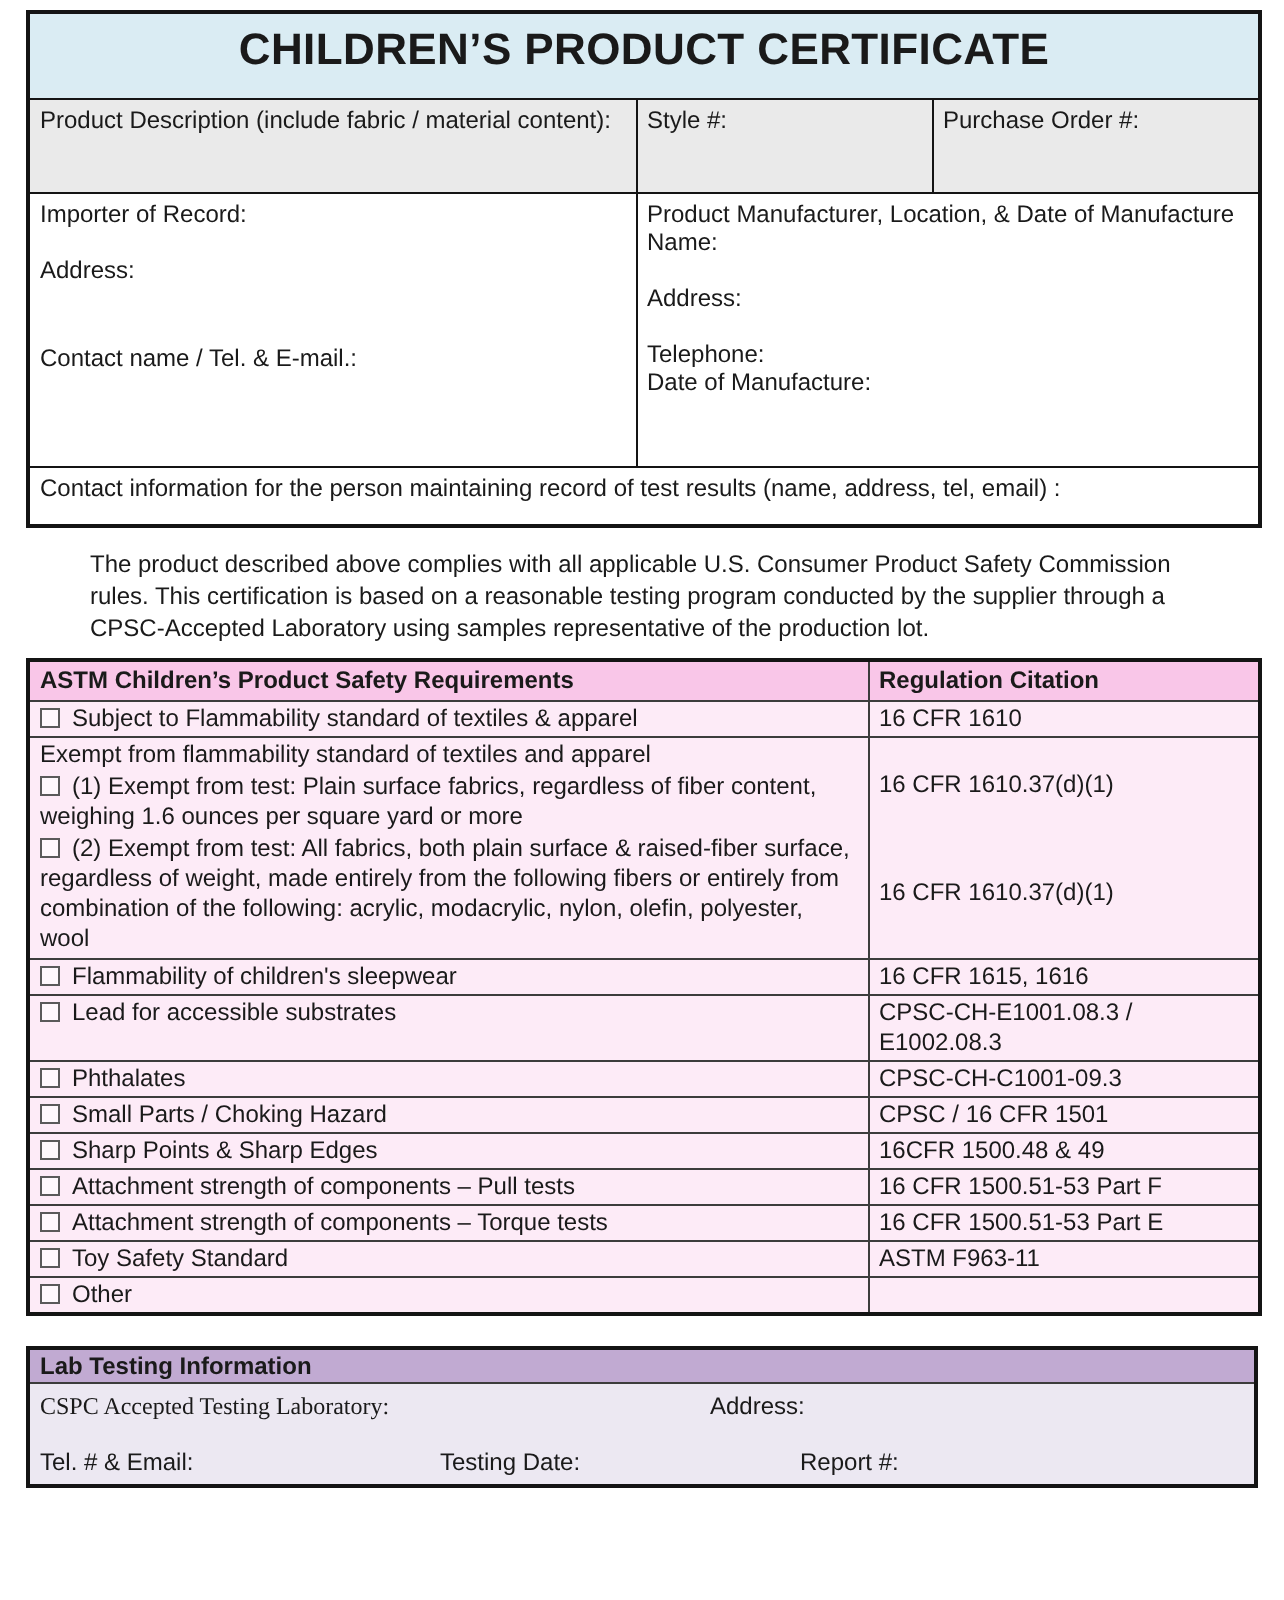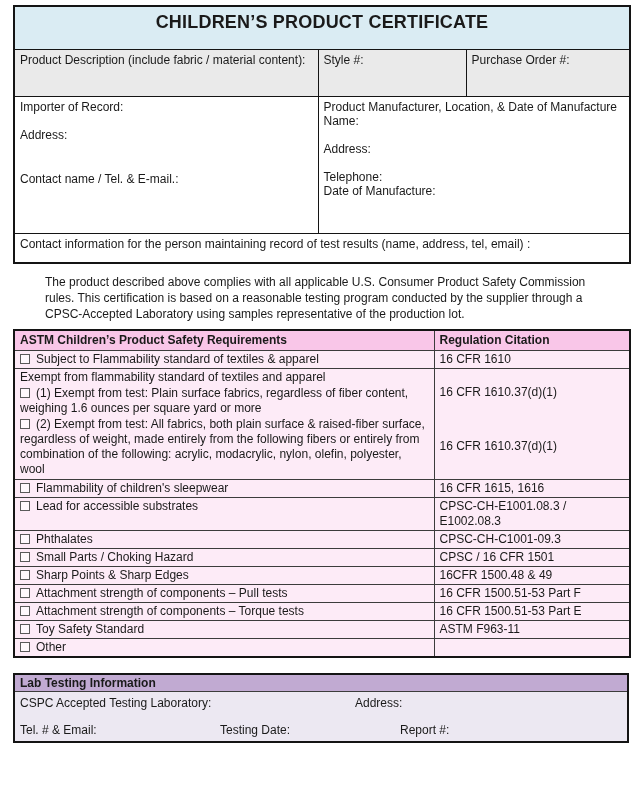--- a/index.html
+++ b/index.html
@@ -21,21 +21,21 @@
     color:var(--ink);font-size:12px;
   }
   .page{position:absolute;left:13px;top:5px;width:616px;}
   table{border-collapse:collapse;width:100%;table-layout:fixed;}
   td,th{border:1px solid var(--border-mid);vertical-align:top;padding:3px 5px;font-weight:normal;text-align:left;}
   .top-table{border:2px solid var(--border-dark);}
   .top-table td{border:1px solid var(--border-dark);}
   .title-cell{
     background:var(--header-blue);height:43px;text-align:center;padding-top:5px;
   }
-  .title-cell h1{font-size:18px;font-weight:bold;letter-spacing:0.2px;}
+  .title-cell h1{font-size:22px;font-weight:bold;letter-spacing:0.2px;}
   .desc-row td{background:var(--row-gray);height:47px;}
   .party-row td{height:137px;}
   .lbl{display:block;}
   .gap-sm{margin-top:14px;}
   .gap-lg{margin-top:30px;}
   .contact-row td{height:30px;}
   .compliance{
     margin:10px 17px 0 32px;line-height:16px;
   }
   .req-table{margin-top:7px;border:2px solid var(--border-dark);}
@@ -48,21 +48,21 @@
   .exempt-left p{margin:0 0 1px 0;}
   .cite-stack{display:flex;flex-direction:column;height:84px;justify-content:space-between;}
   .cite-stack .c1{margin-top:15px;}
   .cite-stack .c2{margin-top:auto;}
   .lab-table{margin-top:15px;border:2px solid var(--border-dark);}
   .lab-table td{border:1px solid var(--border-mid);}
   .lab-hdr td{background:var(--purple-header);font-weight:bold;padding:1px 5px;}
   .lab-body td{background:var(--purple-body);height:50px;padding:4px 5px;}
   .lab-line{display:flex;}
   .lab-line.second{margin-top:13px;}
-  .w335{width:335px;flex:0 0 335px;}
+  .w335{width:335px;flex:0 0 335px;font-family:Liberation Serif, serif;}
   .w200{width:200px;flex:0 0 200px;}
   .w180{width:180px;flex:0 0 180px;}
 </style>
 </head>
 <body>
 
 <div class="page">
 
   <table class="top-table">
     <colgroup>

